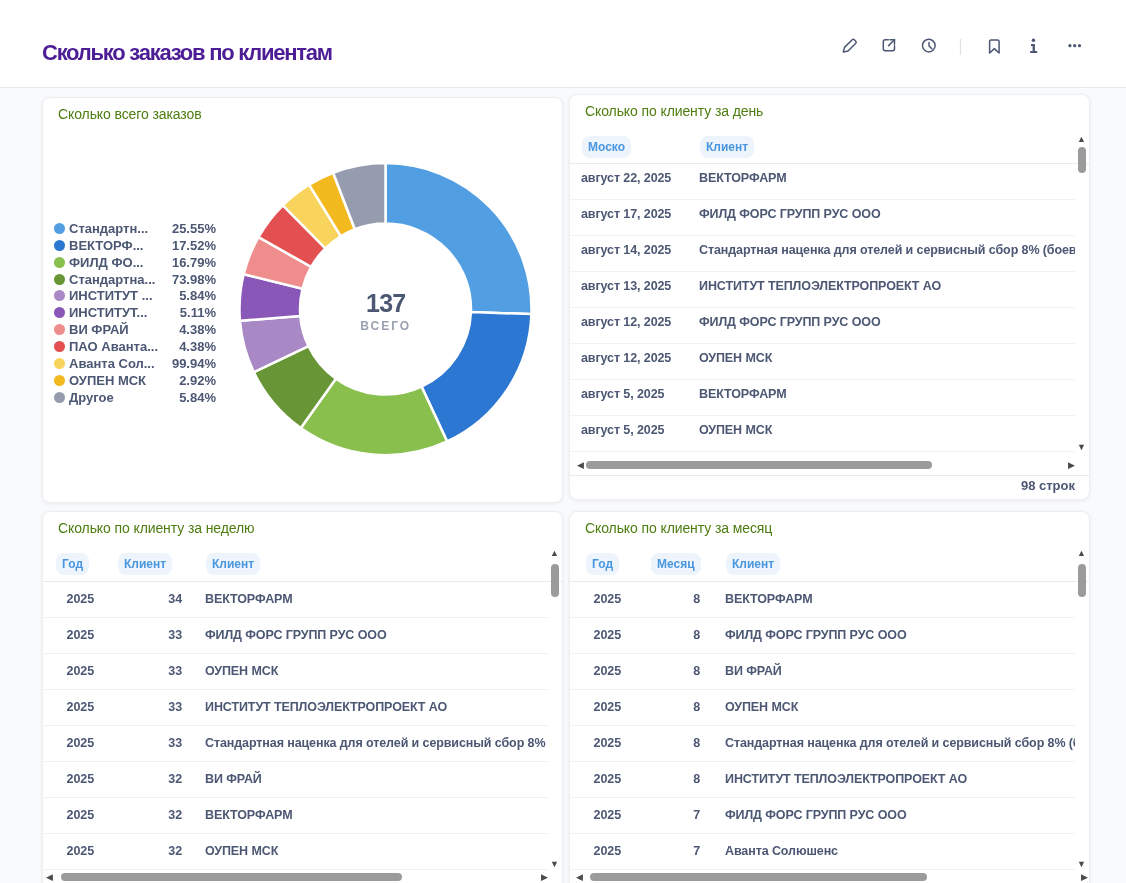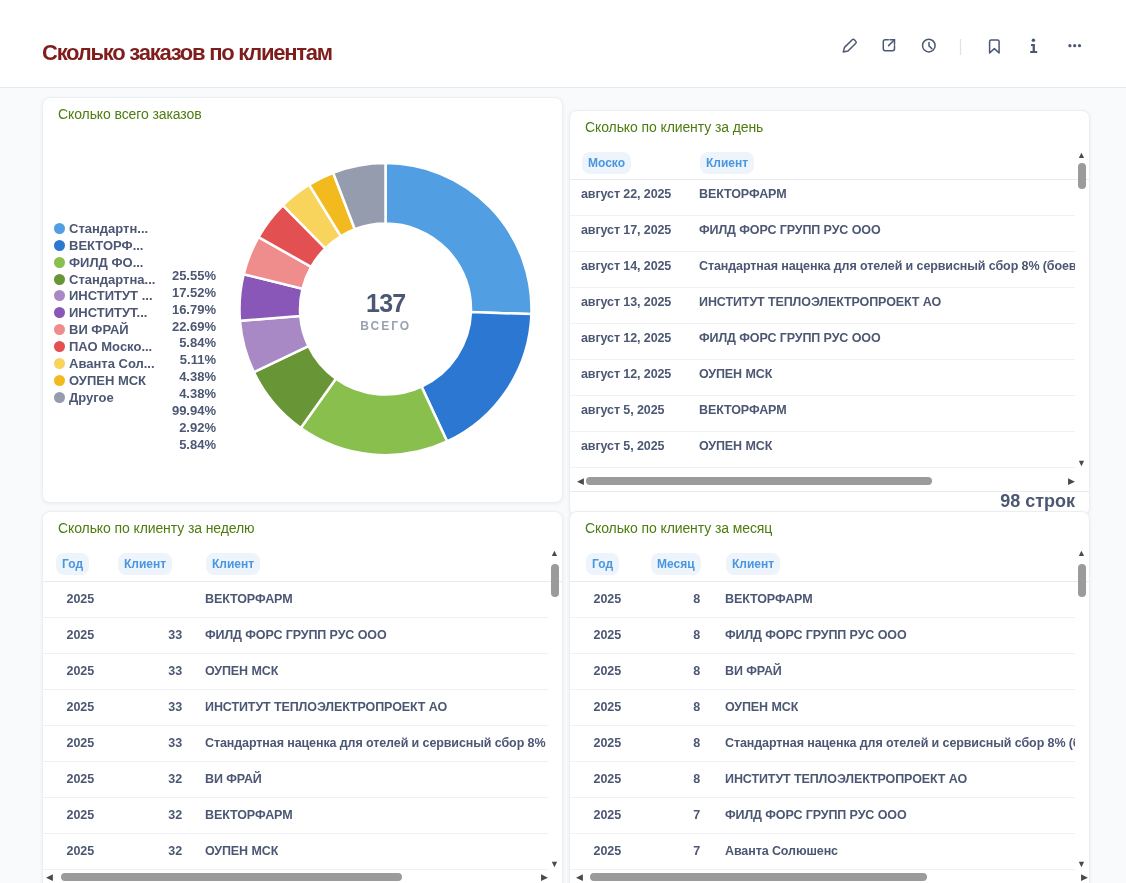--- a/index.html
+++ b/index.html
@@ -1,42 +1,42 @@
 <!DOCTYPE html>
 <html><head><meta charset="utf-8">
 <style>
 * { margin:0; padding:0; box-sizing:border-box; }
 html,body { width:1126px; height:883px; overflow:hidden;
   font-family:"Liberation Sans", sans-serif; background:#f8fafb; }
 .hdr { position:absolute; left:0; top:0; width:1126px; height:88px;
   background:#fff; border-bottom:1px solid #e8eaee; }
 .hdr h1 { position:absolute; left:42px; top:40px; font-size:22px; letter-spacing:-1.25px;
-  color:#7f1d1d; font-weight:700; }
+  color:#4c1d95; font-weight:700; }
 .card { position:absolute; background:#fff; border:1px solid #eceef2; border-radius:8px;
   box-shadow:0 1px 4px rgba(0,0,0,0.06); overflow:hidden; }
 .ctitle { position:absolute; left:15px; top:8px; font-size:14px; font-weight:400;
   color:#4d7c0f; letter-spacing:-0.1px; }
 .pill { position:absolute; height:22px; line-height:22px; padding:0 6px;
   background:#EDF4FC; color:#4A97E0; border-radius:8px; font-size:12px; font-weight:700; }
 .hline { position:absolute; left:0; width:100%; height:1px; background:#e8eaed; }
 .trow { position:absolute; left:0; width:520px; height:36px;
   border-bottom:1px solid #f0f1f4; font-size:12.5px; font-weight:700; color:#4C5773;
   letter-spacing:-0.1px; white-space:nowrap; }
 .r2 { line-height:29px; }
 .r3 { line-height:35px; }
 .lrow { position:absolute; left:11px; width:162px; height:17px; line-height:17px;
   font-size:13px; font-weight:700; color:#4C5773; }
 .ldot { position:absolute; left:0; top:3px; width:11px; height:11px; border-radius:50%; }
 .llab { position:absolute; left:15px; }
-.lpct { position:absolute; right:0;margin-top:47px; }
+.lpct { position:absolute; right:0; }
 .harrow { position:absolute; font-size:9px; color:#4a4a4a; line-height:10px; }
 .hthumb { position:absolute; height:8px; border-radius:4px; background:#9B9B9B; }
 .varrow { position:absolute; font-size:9px; color:#4a4a4a; line-height:10px; }
 .vthumb { position:absolute; width:8px; border-radius:4px; background:#9B9B9B; }
-.foot { position:absolute; right:14px; font-size:18px; font-weight:700; color:#4C5773;
+.foot { position:absolute; right:14px; font-size:13px; font-weight:700; color:#4C5773;
   line-height:13px;text-align:right; }
 </style></head>
 <body>
 <div class="hdr">
     <h1>Сколько заказов по клиентам</h1>
   </div>
 
 <svg width="1126" height="88" viewBox="0 0 1126 88" style="position:absolute;left:0;top:0" fill="none" stroke="#4C5773" stroke-width="1.5">
   <path d="M843.3 51.9 L844.5 47.4 L852.2 39.7 Q853.2 38.7 854.3 39.8 L855.7 41.2 Q856.8 42.3 855.8 43.3 L848 51 L843.3 51.9 Z" stroke-linejoin="round"></path>
   <g stroke-linecap="round">
@@ -91,60 +91,60 @@
       <span class="lpct">17.52%</span>
     </div>
     <div class="lrow" style="top:155.7px">
       <span class="ldot" style="background:#88BF4D"></span>
       <span class="llab">ФИЛД ФО...</span>
       <span class="lpct">16.79%</span>
     </div>
     <div class="lrow" style="top:172.5px">
       <span class="ldot" style="background:#689636"></span>
       <span class="llab">Стандартна...</span>
-      <span class="lpct">22.69%</span>
+      <span class="lpct">73.98%</span>
     </div>
     <div class="lrow" style="top:189.4px">
       <span class="ldot" style="background:#A989C5"></span>
       <span class="llab">ИНСТИТУТ ...</span>
       <span class="lpct">5.84%</span>
     </div>
     <div class="lrow" style="top:206.3px">
       <span class="ldot" style="background:#8957B8"></span>
       <span class="llab">ИНСТИТУТ...</span>
       <span class="lpct">5.11%</span>
     </div>
     <div class="lrow" style="top:223.2px">
       <span class="ldot" style="background:#EF8C8C"></span>
       <span class="llab">ВИ ФРАЙ</span>
       <span class="lpct">4.38%</span>
     </div>
     <div class="lrow" style="top:240.1px">
       <span class="ldot" style="background:#E35051"></span>
-      <span class="llab">ПАО Моско...</span>
+      <span class="llab">ПАО Аванта...</span>
       <span class="lpct">4.38%</span>
     </div>
     <div class="lrow" style="top:256.9px">
       <span class="ldot" style="background:#F9D45C"></span>
       <span class="llab">Аванта Сол...</span>
       <span class="lpct">99.94%</span>
     </div>
     <div class="lrow" style="top:273.8px">
       <span class="ldot" style="background:#F3BA1F"></span>
       <span class="llab">ОУПЕН МСК</span>
       <span class="lpct">2.92%</span>
     </div>
     <div class="lrow" style="top:290.7px">
       <span class="ldot" style="background:#959CAE"></span>
       <span class="llab">Другое</span>
       <span class="lpct">5.84%</span>
     </div>
 </div>
 
-<div class="card" style="left:569px;top:110px;width:521px;height:406px">
+<div class="card" style="left:569px;top:94px;width:521px;height:406px">
   <div class="ctitle">Сколько по клиенту за день</div>
   <span class="pill" style="left:12px;top:41px">Моско</span>
     <span class="pill" style="left:130px;top:41px">Клиент</span>
   <div class="hline" style="top:68px"></div>
   <div style="position:absolute;left:0;top:0;width:505px;height:100%;overflow:hidden">
       <div class="trow r2" style="top:69px">
         <span style="position:absolute;left:11px">август 22, 2025</span>
         <span style="position:absolute;left:129px">ВЕКТОРФАРМ</span>
       </div>
       <div class="trow r2" style="top:105px">
@@ -188,20 +188,21 @@
 
 <div class="card" style="left:42px;top:511px;width:521px;height:400px">
   <div class="ctitle">Сколько по клиенту за неделю</div>
   <span class="pill" style="left:13px;top:41px">Год</span>
     <span class="pill" style="left:75px;top:41px">Клиент</span>
     <span class="pill" style="left:163px;top:41px">Клиент</span>
   <div class="hline" style="top:69px"></div>
   <div style="position:absolute;left:0;top:0;width:505px;height:100%;overflow:hidden">
       <div class="trow r3" style="top:70px">
         <span style="position:absolute;left:0;width:51px;text-align:right">2025</span>
+        <span style="position:absolute;left:0;width:139px;text-align:right">34</span>
         <span style="position:absolute;left:162px">ВЕКТОРФАРМ</span>
       </div>
       <div class="trow r3" style="top:106px">
         <span style="position:absolute;left:0;width:51px;text-align:right">2025</span>
         <span style="position:absolute;left:0;width:139px;text-align:right">33</span>
         <span style="position:absolute;left:162px">ФИЛД ФОРС ГРУПП РУС ООО</span>
       </div>
       <div class="trow r3" style="top:142px">
         <span style="position:absolute;left:0;width:51px;text-align:right">2025</span>
         <span style="position:absolute;left:0;width:139px;text-align:right">33</span>

